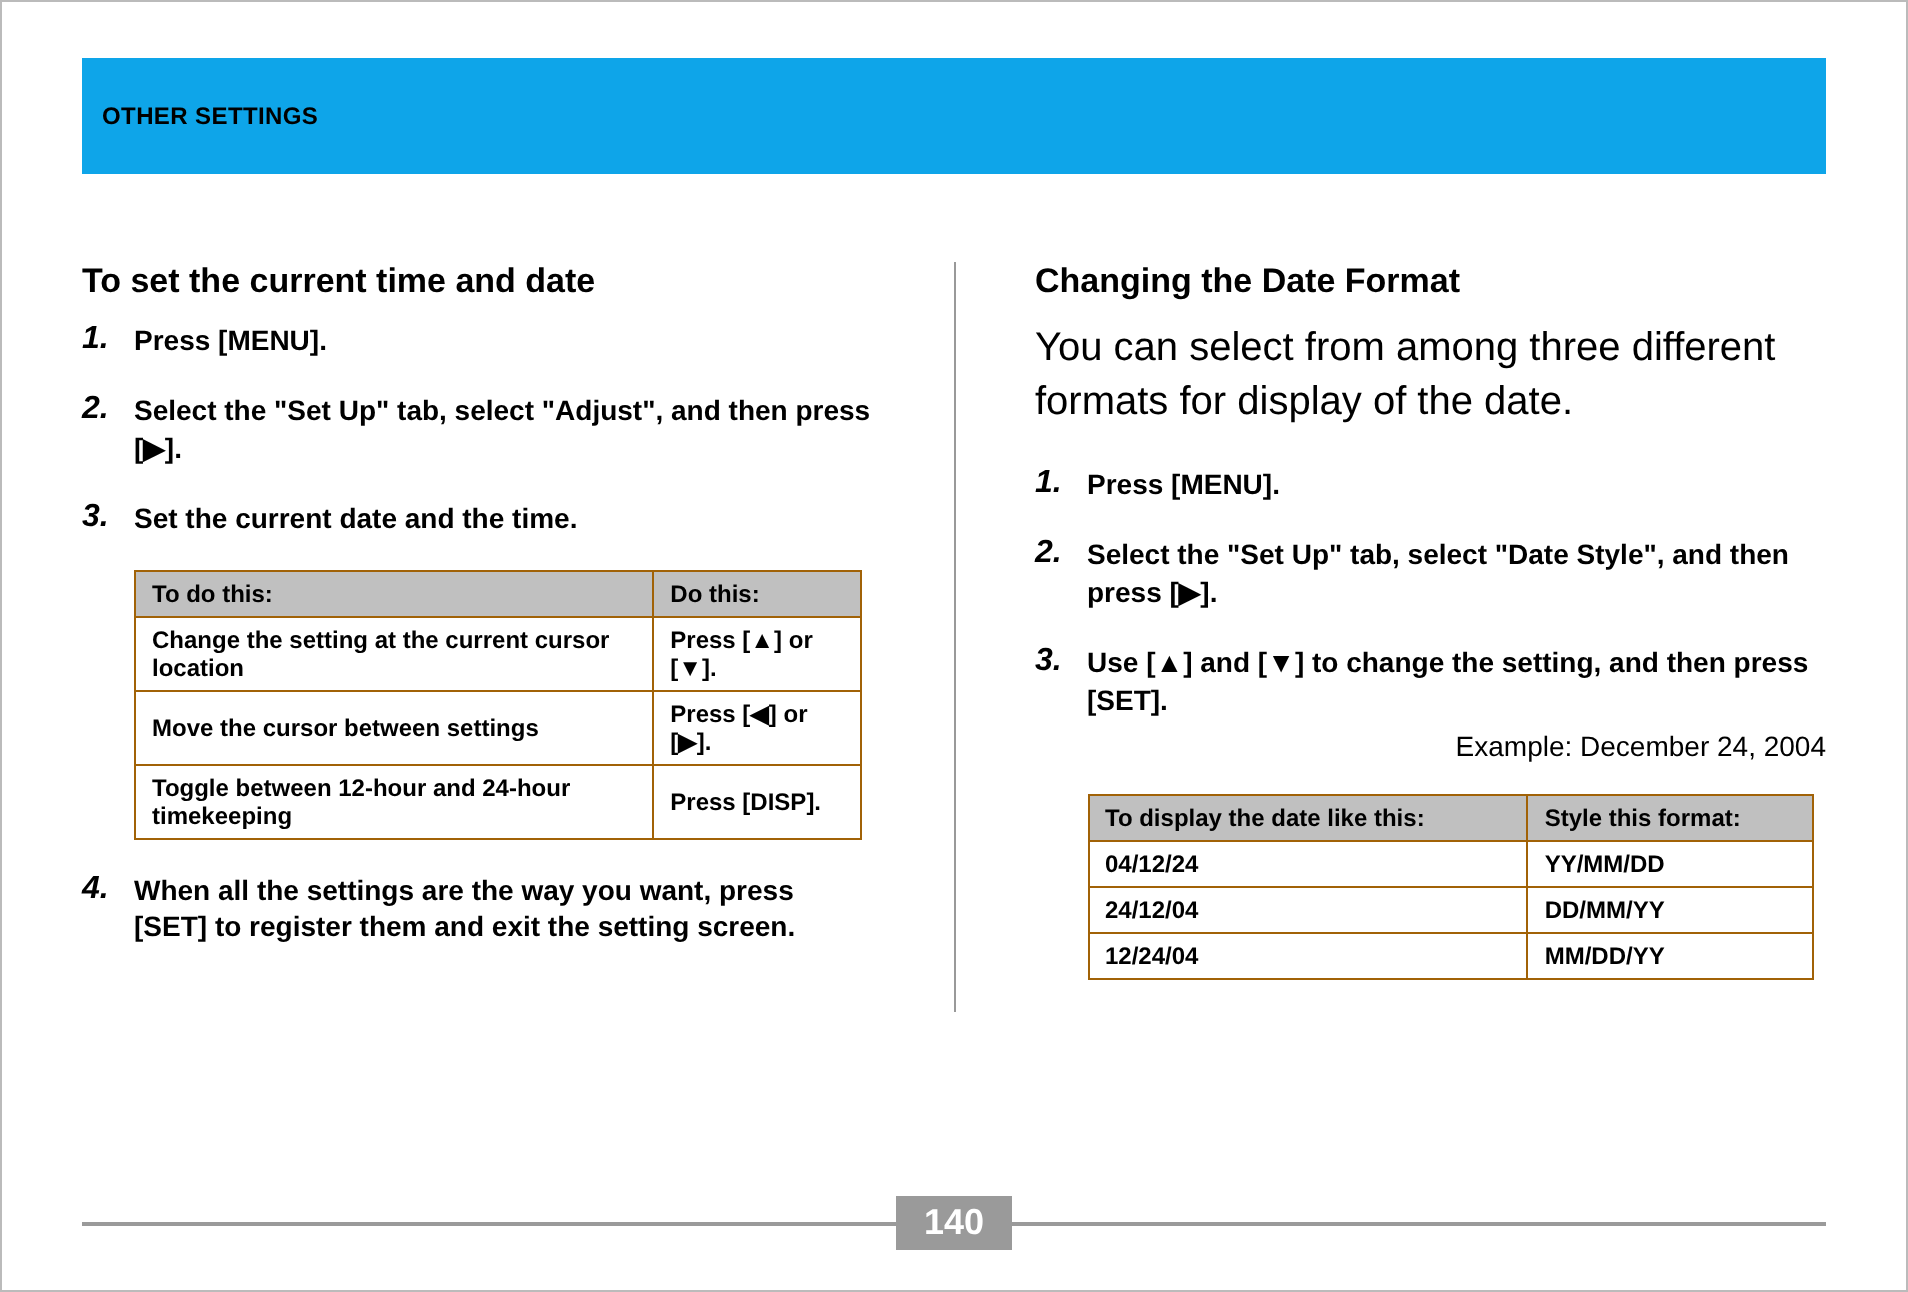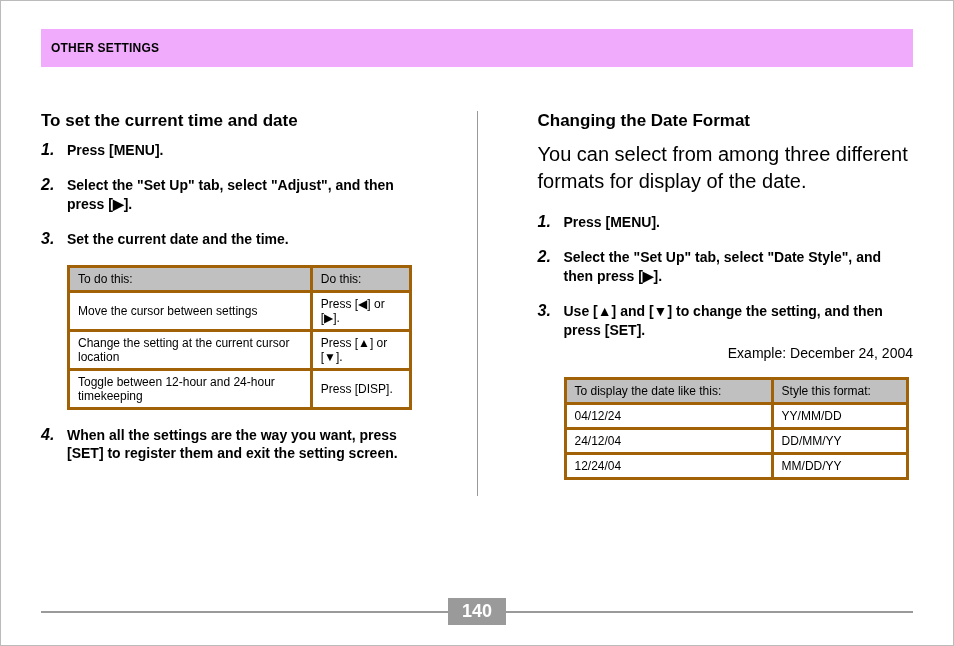--- a/index.html
+++ b/index.html
@@ -5,30 +5,30 @@
   * { box-sizing: border-box; margin: 0; padding: 0; }
   html, body { width: 954px; height: 646px; }
   body {
     font-family: Arial, Helvetica, sans-serif;
     background: #fff;
     border: 1px solid #bbb;
     padding: 28px 40px 20px 40px;
     position: relative;
   }
   .header-bar {
-    background: #f0abfc;
-    padding: 12px 10px;
+    background: #0ea5e9;
+    padding: 22px 10px;
     font-size: 12px;
     font-weight: bold;
     letter-spacing: .2px;
     margin-bottom: 20px;
   }
   .columns {
     display: flex;
-    gap: 60px;
+    gap: 40px;
     margin-top: 44px;
   }
   .col { flex: 1; min-width: 0; }
   .divider {
     width: 1px;
     background: #999;
     margin: 0 0px;
   }
   h2.section-title {
     font-size: 17px;
@@ -69,25 +69,25 @@
     margin-left: 0;
     text-align: right;
   }
   table.info {
     border-collapse: collapse;
     width: 92%;
     margin: 10px 0 16px 26px;
     font-size: 12px;
   }
   table.info th, table.info td {
-    border: 3px solid #a16207;
+    border: 1px solid #a16207;
     padding: 4px 8px;
     text-align: left;
     vertical-align: middle;
-    font-weight: normal;
+    font-weight: bold;
   }
   table.info th {
     background: #c0c0c0;
   }
   .footer {
     position: absolute;
     left: 40px;
     right: 40px;
     bottom: 20px;
     display: flex;
@@ -131,26 +131,26 @@
       </li>
     </ol>
 
     <table class="info">
       <tbody>
           <tr>
         <th>To do this:</th>
         <th>Do this:</th>
       </tr>
       <tr>
+        <td>Change the setting at the current cursor location</td>
+        <td>Press [▲] or [▼].</td>
+      </tr>
+      <tr>
         <td>Move the cursor between settings</td>
         <td>Press [◀] or [▶].</td>
-      </tr>
-      <tr>
-        <td>Change the setting at the current cursor location</td>
-        <td>Press [▲] or [▼].</td>
       </tr>
       <tr>
         <td>Toggle between 12-hour and 24-hour timekeeping</td>
         <td>Press [DISP].</td>
       </tr>
     </tbody>
       </table>
 
     <ol class="steps">
       <li>

